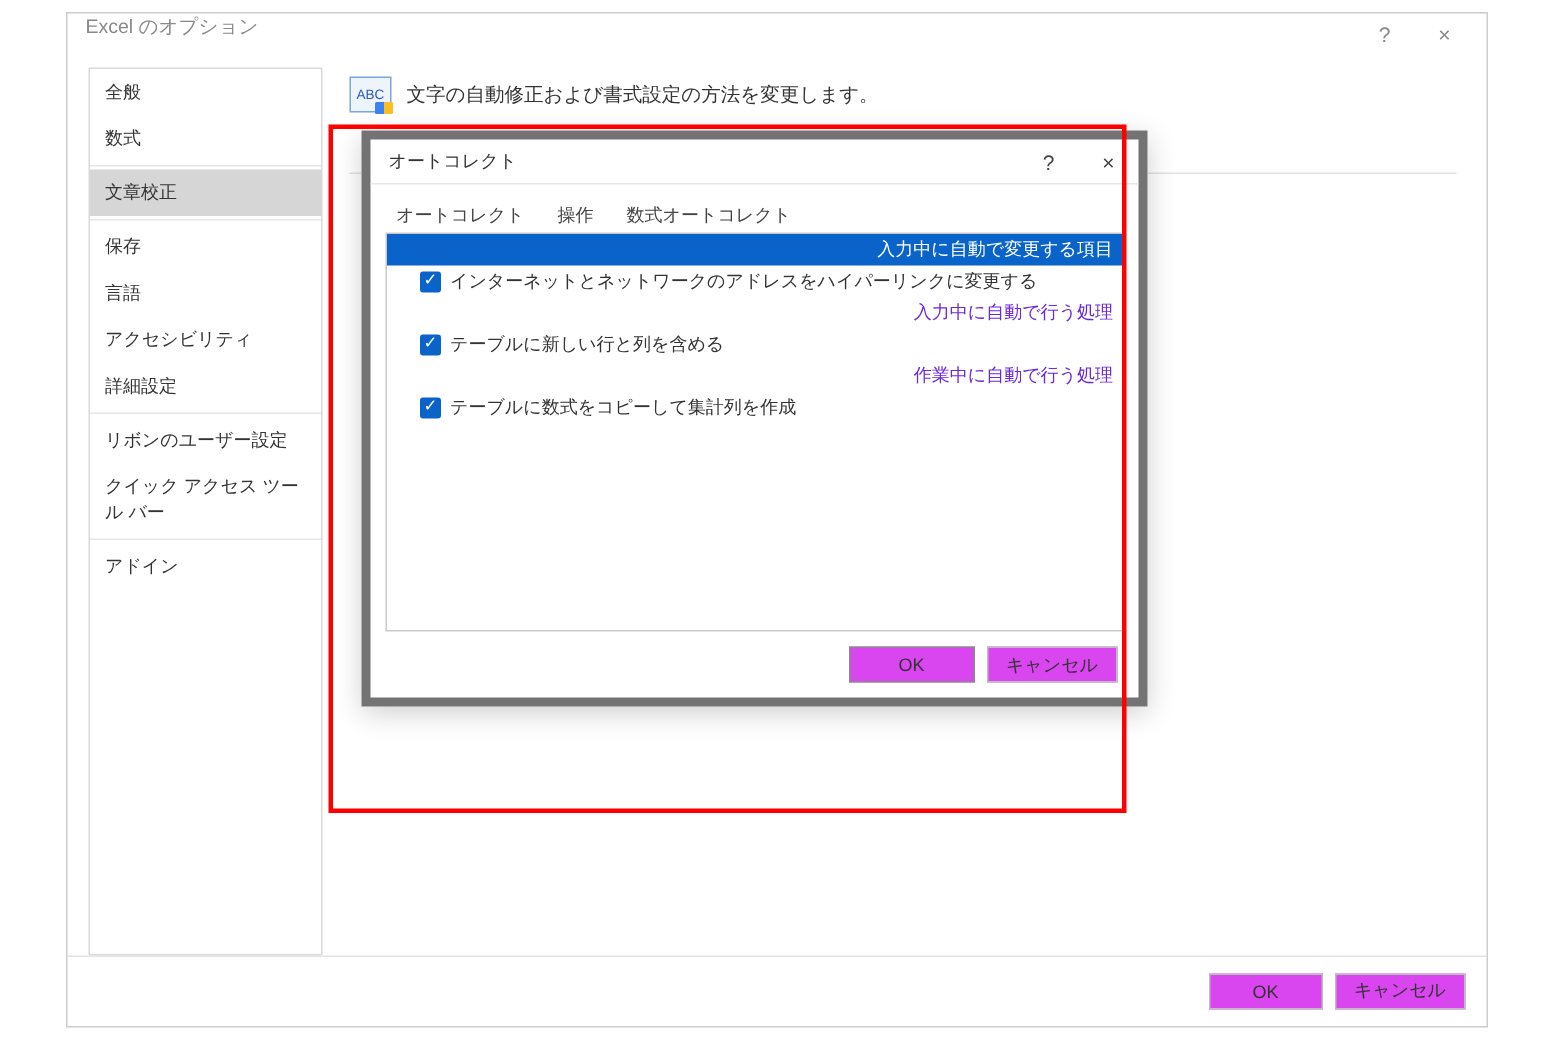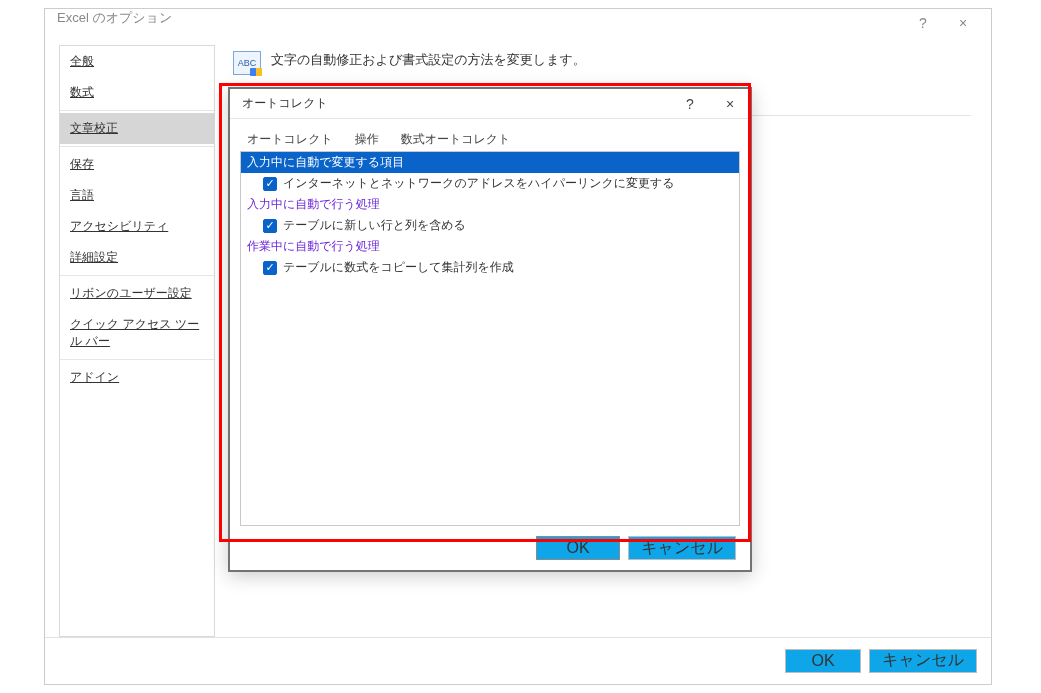--- a/index.html
+++ b/index.html
@@ -48,33 +48,32 @@
     background: #fff;
   }
   .sidebar-group-sep {
     border-top: 1px solid #e6e6e6;
     margin: 2px 0;
   }
   .sidebar-item {
     padding: 7px 10px;
     font-size: 12px;
     cursor: pointer;
-    text-decoration: underline;
   }
   .sidebar-item.selected {
     background: #d6d6d6;
   }
   .content-area {
     flex: 1;
     padding: 12px 20px 0 18px;
     position: relative;
   }
   .content-header {
     display: flex;
-    align-items: flex-start;
+    align-items: center;
     gap: 10px;
     font-size: 13px;
     color: #333;
     padding-bottom: 10px;
   }
   .abc-icon {
     width: 28px; height: 24px;
     border: 1px solid #7da7d9;
     background: #eef4fb;
     font-size: 9px;
@@ -104,22 +103,22 @@
     display: flex;
     justify-content: flex-end;
     align-items: center;
     gap: 8px;
     padding-right: 14px;
   }
   .btn {
     min-width: 76px;
     height: 24px;
     border: 1px solid #bdbdbd;
-    background: #0ea5e9;
-    font-size: 16px;
+    background: #d946ef;
+    font-size: 12px;
     padding: 0 12px;
     cursor: pointer;
     color: #333;
   }
   .btn.default {
     border: 1px solid #8a8a8a;
   }
 
   
   .highlight-border {
@@ -127,26 +126,26 @@
     left: 219px;
     top: 83px;
     width: 532px;
     height: 459px;
     border: 3px solid #ff0000;
     pointer-events: none;
     z-index: 50;
   }
   .inner-dialog {
     position: absolute;
-    left: 228px;
+    left: 241px;
     top: 87px;
     width: 524px;
-    height: 485px;
-    background: #fff;
-    border: 2px solid #737373;
+    height: 384px;
+    background: #fff;
+    border: 6px solid #737373;
     box-shadow: 0 4px 18px rgba(0,0,0,0.20);
     z-index: 40;
     display: flex;
     flex-direction: column;
   }
   .inner-titlebar {
     height: 30px;
     display: flex;
     align-items: center;
     padding-left: 12px;
@@ -182,20 +181,21 @@
     border-color: #c9c9c9;
     background: #fff;
     z-index: 2;
   }
   .tab-body {
     flex: 1;
     margin: 0 10px 0 10px;
     border: 1px solid #c9c9c9;
     padding: 0;
     overflow: hidden;
+    text-align: right;
   }
   .section-header {
     background: #0a63c9;
     color: #fff;
     font-size: 12px;
     padding: 2px 6px;
   }
   .section-label {
     font-size: 12px;
     padding: 2px 6px;

